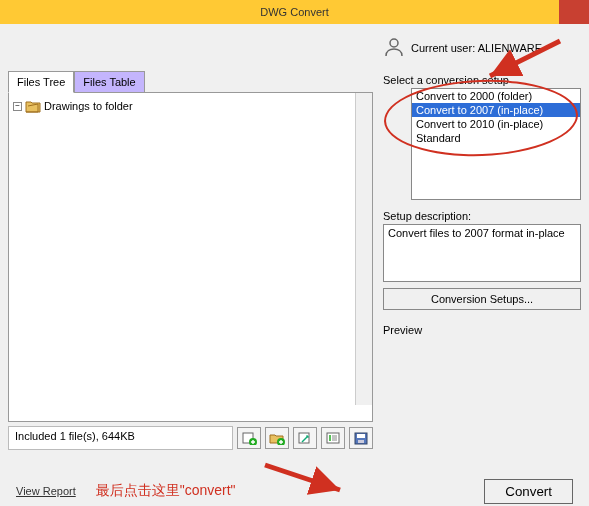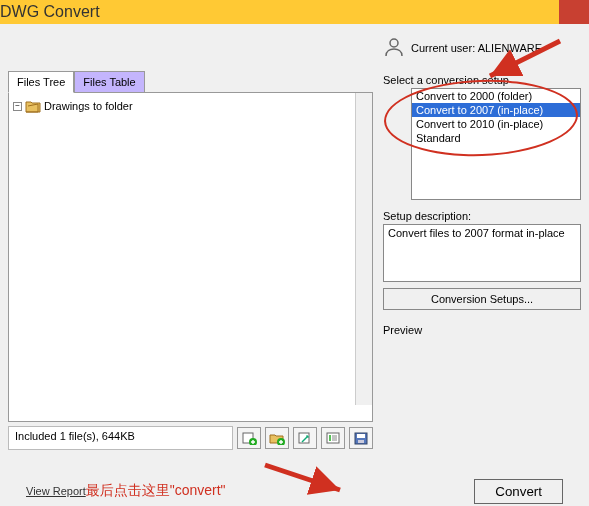--- a/index.html
+++ b/index.html
@@ -10,23 +10,23 @@
     background: #f0f0f0;
     width: 589px;
     height: 506px;
     position: relative;
     overflow: hidden;
   }
   .titlebar {
     background: #ffc934;
     height: 24px;
     line-height: 24px;
-    text-align: left;
+    text-align: center;
     position: relative;
-    font-size: 16px;
+    font-size: 11px;
     color: #333;
   }
   .close-btn {
     position: absolute;
     right: 0;
     top: 0;
     width: 30px;
     height: 24px;
     background: #c84031;
   }
@@ -161,21 +161,22 @@
     cursor: pointer;
   }
   .bottom-bar {
     position: absolute;
     bottom: 0;
     left: 0;
     right: 0;
     height: 30px;
     display: flex;
     align-items: center;
-    padding: 0 26px;
+    padding: 0 16px;
+    gap: 20px;
   }
   .link {
     text-decoration: underline;
     color: #333;
     cursor: pointer;
   }
   .annotation2 {
     color: #d03020;
     font-size: 14px;
     pointer-events: none;

